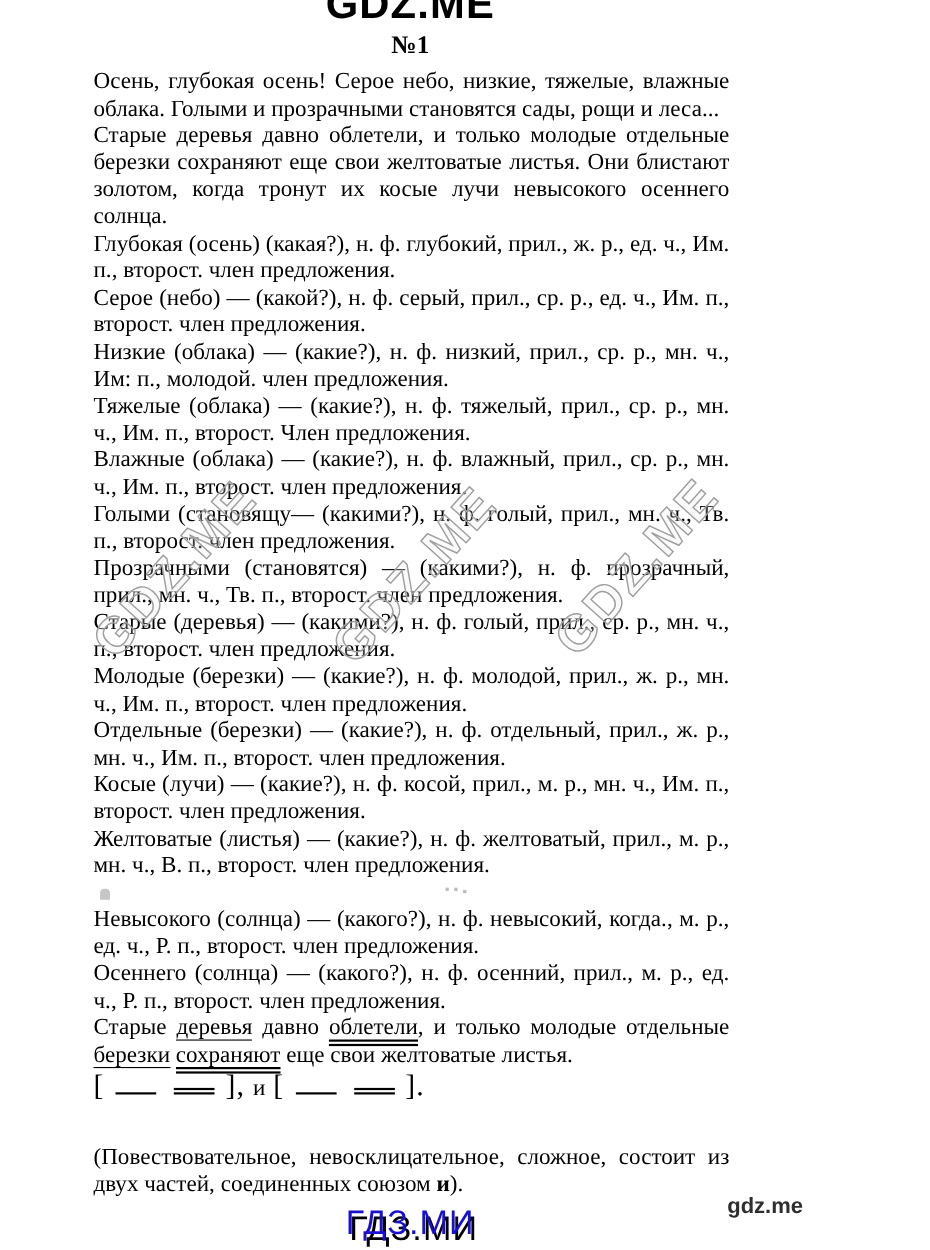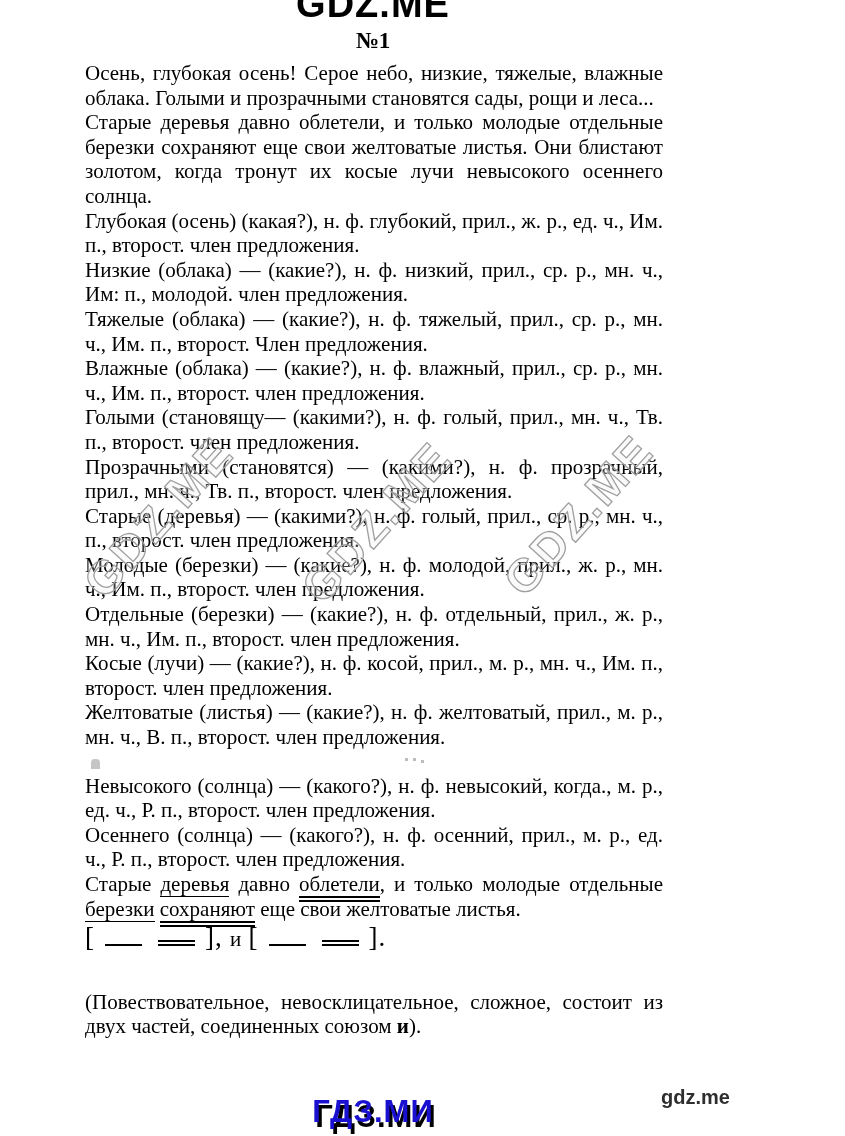--- a/index.html
+++ b/index.html
@@ -66,40 +66,41 @@
   
   .site-name{
     position:absolute;right:16px;top:1086px;
     font-family:"Liberation Sans","DejaVu Sans",sans-serif;
     font-weight:bold;font-size:20px;color:#2e2e2e;
   }
   .bottom-logo{
     position:absolute;left:0;right:0;top:1094px;
     text-align:center;
     font-family:"Liberation Sans","DejaVu Sans",sans-serif;
-    font-weight:700;font-size:31px;letter-spacing:1px;
+    font-weight:400;font-size:31px;letter-spacing:1px;
     color:#1a10cf;
     text-shadow:3px 5px 0 #000;
   }
 </style>
 </head>
 <body>
 
 <div class="page">
 
   <div class="top-logo">
     <span>GDZ.ME</span>
   </div>
 
   <div class="exercise-no">№1</div>
 
   <div class="content">
     <p>Осень, глубокая осень! Серое небо, низкие, тяжелые, влажные облака. Голыми и прозрачными становятся сады, рощи и леса...</p>
     <p>Старые деревья давно облетели, и только молодые отдельные березки сохраняют еще свои желтоватые листья. Они блистают золотом, когда тронут их косые лучи невысокого осеннего солнца.</p>
     <p>Глубокая (осень) (какая?), н. ф. глубокий, прил., ж. р., ед. ч., Им. п., второст. член предложения.</p>
+    <p>Серое (небо) — (какой?), н. ф. серый, прил., ср. р., ед. ч., Им. п., второст. член предложения.</p>
     <p>Низкие (облака) — (какие?), н. ф. низкий, прил., ср. р., мн. ч., Им: п., молодой. член предложения.</p>
     <p>Тяжелые (облака) — (какие?), н. ф. тяжелый, прил., ср. р., мн. ч., Им. п., второст. Член предложения.</p>
     <p>Влажные (облака) — (какие?), н. ф. влажный, прил., ср. р., мн. ч., Им. п., второст. член предложения.</p>
     <p>Голыми (становящу— (какими?), н. ф. голый, прил., мн. ч., Тв. п., второст. член предложения.</p>
     <p>Прозрачными (становятся) — (какими?), н. ф. прозрачный, прил., мн. ч., Тв. п., второст. член предложения.</p>
     <p>Старые (деревья) — (какими?), н. ф. голый, прил., ср. р., мн. ч., п., второст. член предложения.</p>
     <p>Молодые (березки) — (какие?), н. ф. молодой, прил., ж. р., мн. ч., Им. п., второст. член предложения.</p>
     <p>Отдельные (березки) — (какие?), н. ф. отдельный, прил., ж. р., мн. ч., Им. п., второст. член предложения.</p>
     <p>Косые (лучи) — (какие?), н. ф. косой, прил., м. р., мн. ч., Им. п., второст. член предложения.</p>
     <p>Желтоватые (листья) — (какие?), н. ф. желтоватый, прил., м. р., мн. ч., В. п., второст. член предложения.</p>

